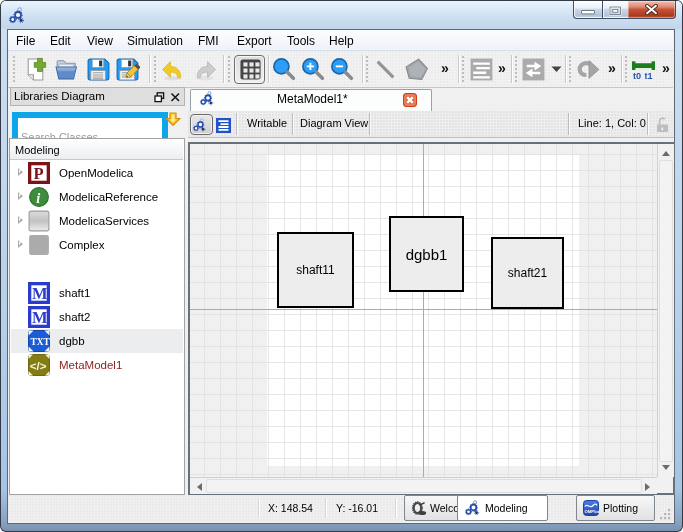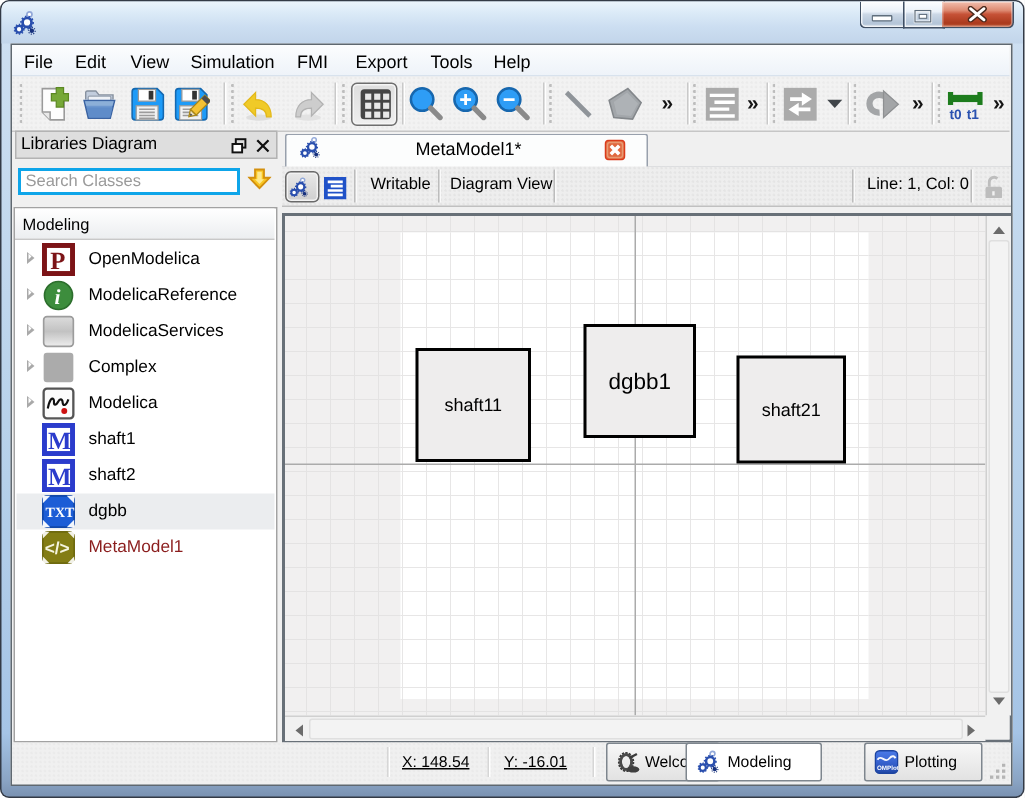--- a/index.html
+++ b/index.html
@@ -24,21 +24,21 @@
 
 #toolbar{position:absolute;left:8px;top:51px;width:665px;height:36px;background-color:#f2f2f2;background-image:radial-gradient(circle at 1px 1px,#ebebeb 0.7px,transparent 0.9px);background-size:3px 3px;border-bottom:1px solid #c6c6c6;}
 .tsep{position:absolute;top:4px;width:1px;height:28px;background:#c9c9c9;box-shadow:1px 0 0 #fff;}
 .thandle{position:absolute;top:5px;width:3px;height:26px;
   background-image:radial-gradient(circle at 1px 1px,#bdbdbd 0.9px,transparent 1.1px);background-size:3px 4px;width:2px;}
 .ticon{position:absolute;top:6px;width:25px;height:25px;}
 .chev{position:absolute;top:9px;font-size:14px;font-weight:bold;color:#141414;-webkit-font-smoothing:antialiased;}
 
 #docktitle{position:absolute;left:10px;top:87px;width:173px;height:17px;background:#dedede;border:1px solid #b3b3b3;}
 #docktitle span{position:absolute;left:3px;top:2px;font-size:11.5px;}
-#searchbox{position:absolute;left:12px;top:112px;width:141px;height:13px;border:2px solid #0ea5e9;background:#fff;font-size:11px;color:#9a9a9a;padding:1px 0 0 3px;}
+#searchbox{position:absolute;left:12px;top:112px;width:141px;height:13px;border:6px solid #0ea5e9;background:#fff;font-size:11px;color:#9a9a9a;padding:13px 0 0 3px;}
 #tree{position:absolute;left:9px;top:138px;width:174px;height:355px;background:#fff;border:1px solid #a2a2a2;}
 #treehdr{position:absolute;left:0;top:0;width:173px;height:20px;background:linear-gradient(180deg,#ffffff,#eceef0);border-bottom:1px solid #c8c8c8;}
 #treehdr span{position:absolute;left:5px;top:5px;font-size:11px;}
 .trow{position:absolute;left:1px;width:172px;height:24px;}
 .trow .arr{position:absolute;left:7px;top:7px;width:0;height:0;border-left:5px solid #a9a9a9;border-top:4px solid transparent;border-bottom:4px solid transparent;}
 .trow .arr:after{content:"";position:absolute;left:-4px;top:-2.6px;width:0;height:0;border-left:2.6px solid #fff;border-top:2.6px solid transparent;border-bottom:2.6px solid transparent;}
 .trow .ticn{position:absolute;left:17px;top:1px;width:22px;height:22px;}
 .trow .lbl{position:absolute;left:48px;top:6px;font-size:11.5px;white-space:nowrap;}
 
 #tabbar{position:absolute;left:188px;top:88px;width:486px;height:23px;background:#f0f0f0;border-bottom:1px solid #a8aeb6;}
@@ -54,21 +54,21 @@
  background-image:linear-gradient(90deg,#e7e6e6 1px,transparent 1px),linear-gradient(180deg,#e7e6e6 1px,transparent 1px);
  background-size:16px 16px;background-position:-63px -1px;}
 .axisv{position:absolute;left:233px;top:0;width:1px;height:333px;background:#ababab;}
 .axish{position:absolute;left:0;top:165px;width:467px;height:1px;background:#ababab;}
 .comp{position:absolute;border:2px solid #000;background:#eeeded;display:flex;align-items:center;justify-content:center;font-size:12px;}
 
 .sb{position:absolute;background:#f1f1f1;}
 .sbthumb{position:absolute;background:#f3f3f3;border:1px solid #dfdfdf;border-radius:2px;}
 
 #statusbar{position:absolute;left:8px;top:495px;width:665px;height:26px;background-color:#f0f0f0;background-image:radial-gradient(circle at 1px 1px,#eaeaea 0.7px,transparent 0.9px);background-size:3px 3px;}
-.stxt{position:absolute;top:7px;font-size:10.5px;color:#000;text-decoration:underline;}
+.stxt{position:absolute;top:7px;font-size:10.5px;color:#000;}
 .ssep{position:absolute;top:3px;width:1px;height:20px;background:#d6d6d6;box-shadow:1px 0 0 #fff;}
 .bbtn{position:absolute;top:0px;height:24px;border:1px solid #7e868e;border-radius:2px;background:linear-gradient(180deg,#f7f7f7,#e2e2e2);font-size:10.5px;text-align:center;}
 .bbtn span{position:absolute;top:6px;}
 </style>
 </head>
 <body>
 <div id="win">
 <svg width="0" height="0" style="position:absolute">
       <defs>
         <g id="om">
@@ -287,29 +287,20 @@
         </svg>
    <div class="lbl">ModelicaServices</div>
       </div>
   <div class="trow" style="top:94px">
         <div class="arr"></div>
    <svg class="ticn" viewBox="0 0 20 20">
           <rect x="1" y="1" width="18" height="18" rx="2" fill="#ababab"></rect>
         </svg>
    <div class="lbl">Complex</div>
       </div>
-  <div class="trow" style="top:118px">
-        <div class="arr"></div>
-   <svg class="ticn" viewBox="0 0 20 20">
-          <rect x="1" y="1" width="18" height="18" rx="2" fill="#fcfcfc" stroke="#555" stroke-width="1.4"></rect>
-          <path d="M3.5 13 c1 -5 2.5 -7 3.5 -5.5 c0.8 1.2 -0.5 3 1 3.2 c1.5 0.2 1.8 -3.5 3.5 -3.2 c1.7 0.3 0.3 3.4 2 3.4 c1.2 0 1.8 -1.5 2.5 -3.4" fill="none" stroke="#111" stroke-width="1.3"></path>
-          <circle cx="13.5" cy="14.5" r="1.8" fill="#cc1111"></circle>
-        </svg>
-   <div class="lbl">Modelica</div>
-      </div>
   <div class="trow" style="top:142px">
    <svg class="ticn" viewBox="0 0 20 20">
           <rect x="1.5" y="1.5" width="17" height="17" fill="#fff" stroke="#2b3ccc" stroke-width="3"></rect>
           <text x="3.6" y="15.5" font-size="15" font-weight="bold" fill="#2b3ccc" font-family="Liberation Serif">M</text>
         </svg>
    <div class="lbl">shaft1</div>
       </div>
   <div class="trow" style="top:166px">
    <svg class="ticn" viewBox="0 0 20 20">
           <rect x="1.5" y="1.5" width="17" height="17" fill="#fff" stroke="#2b3ccc" stroke-width="3"></rect>

